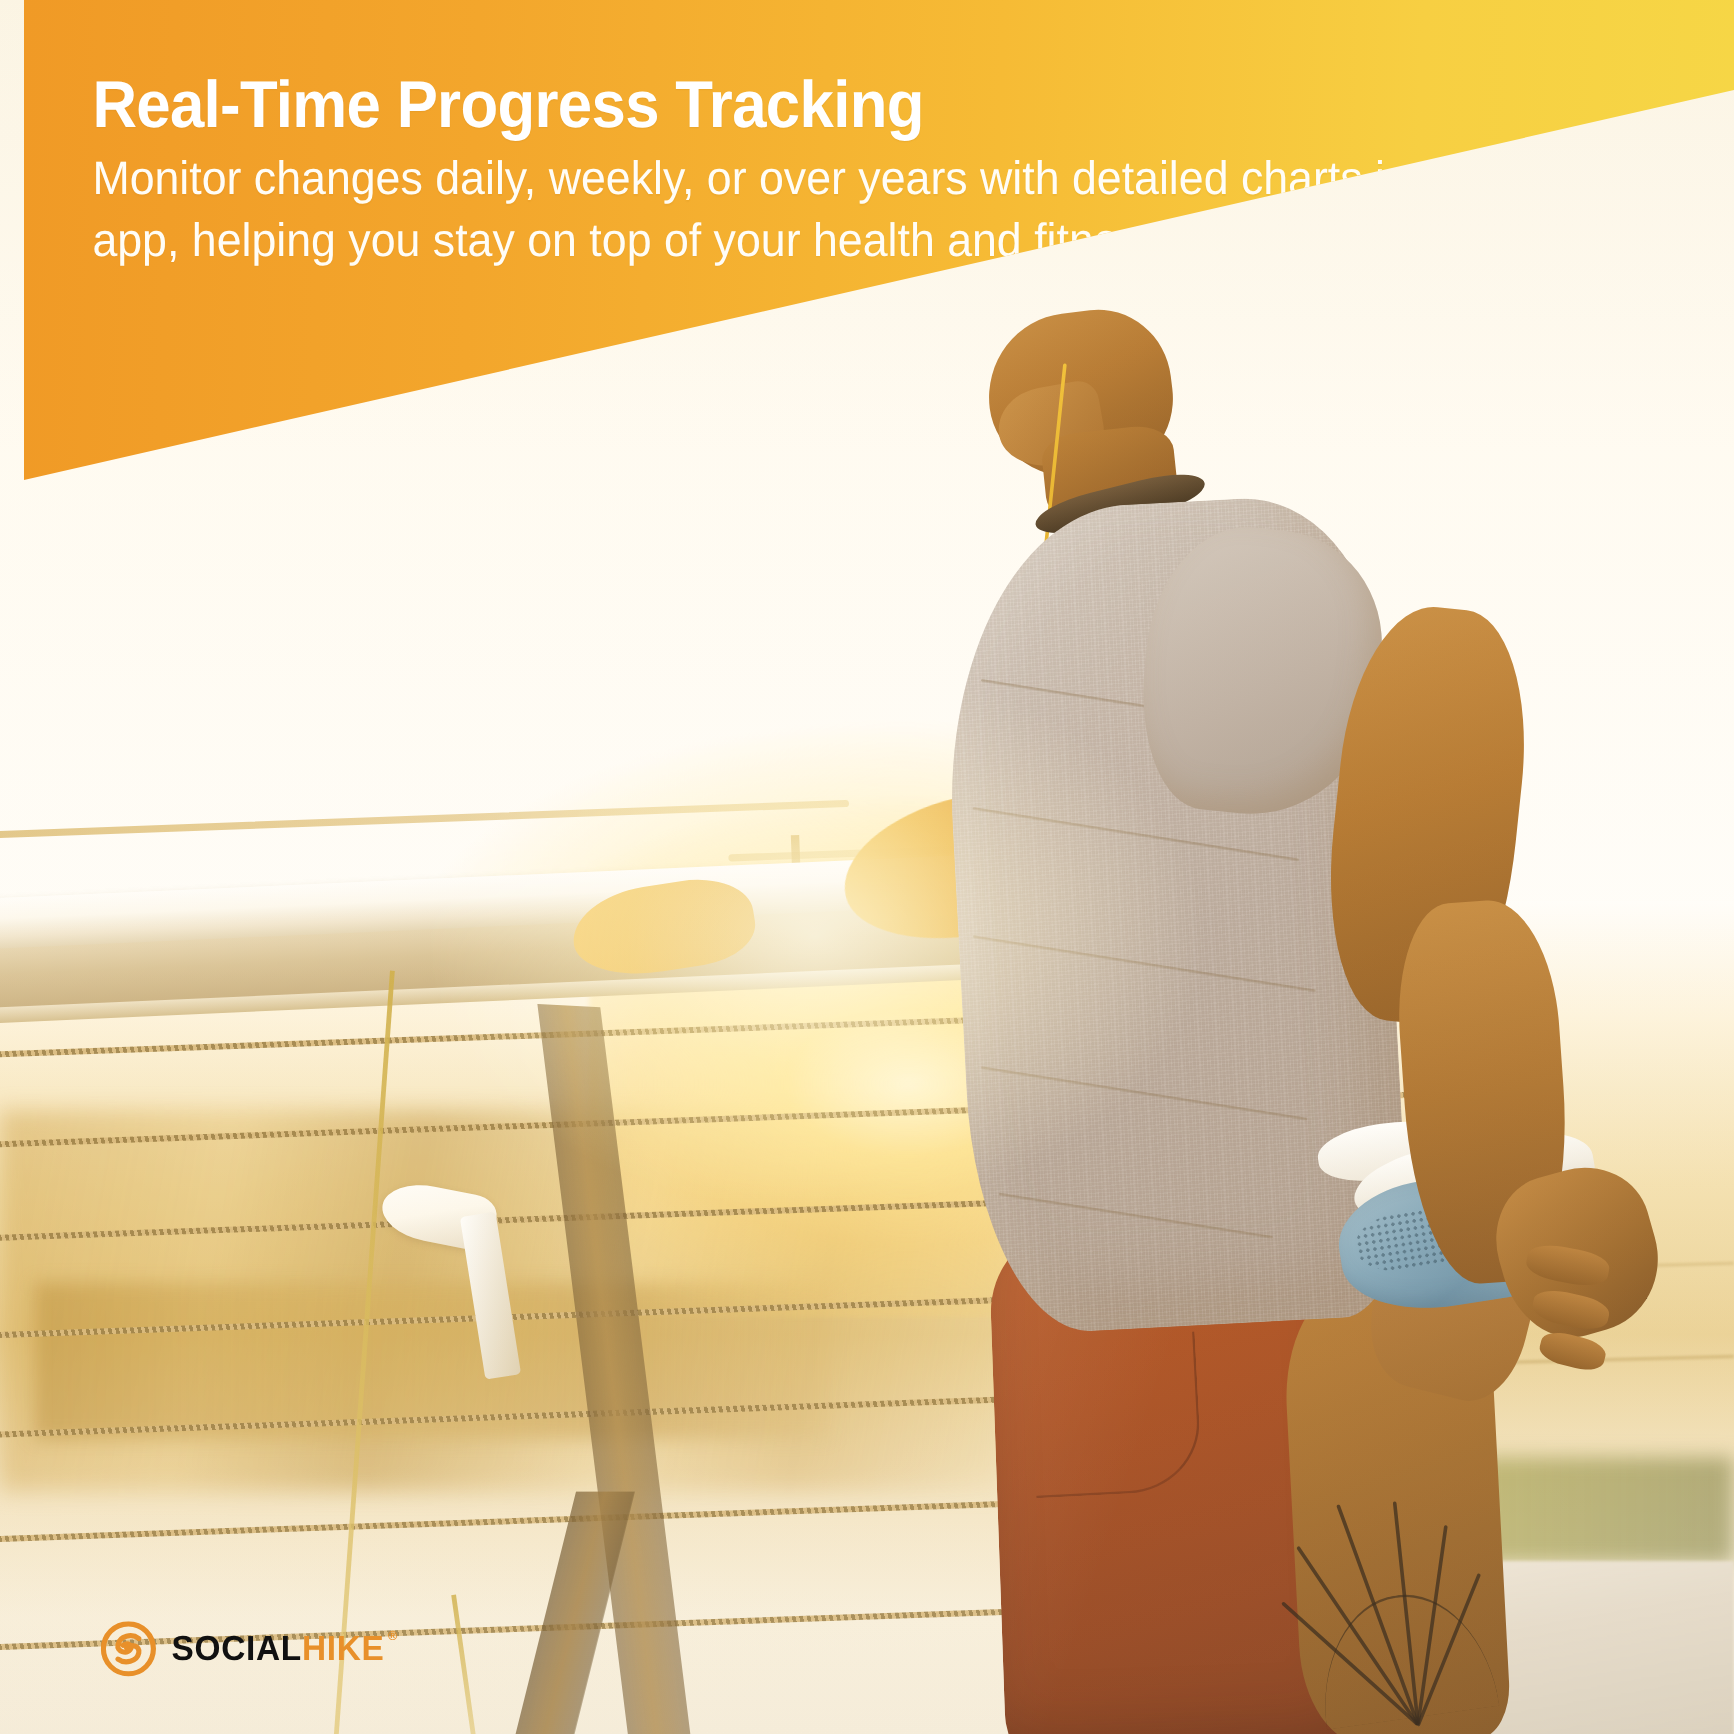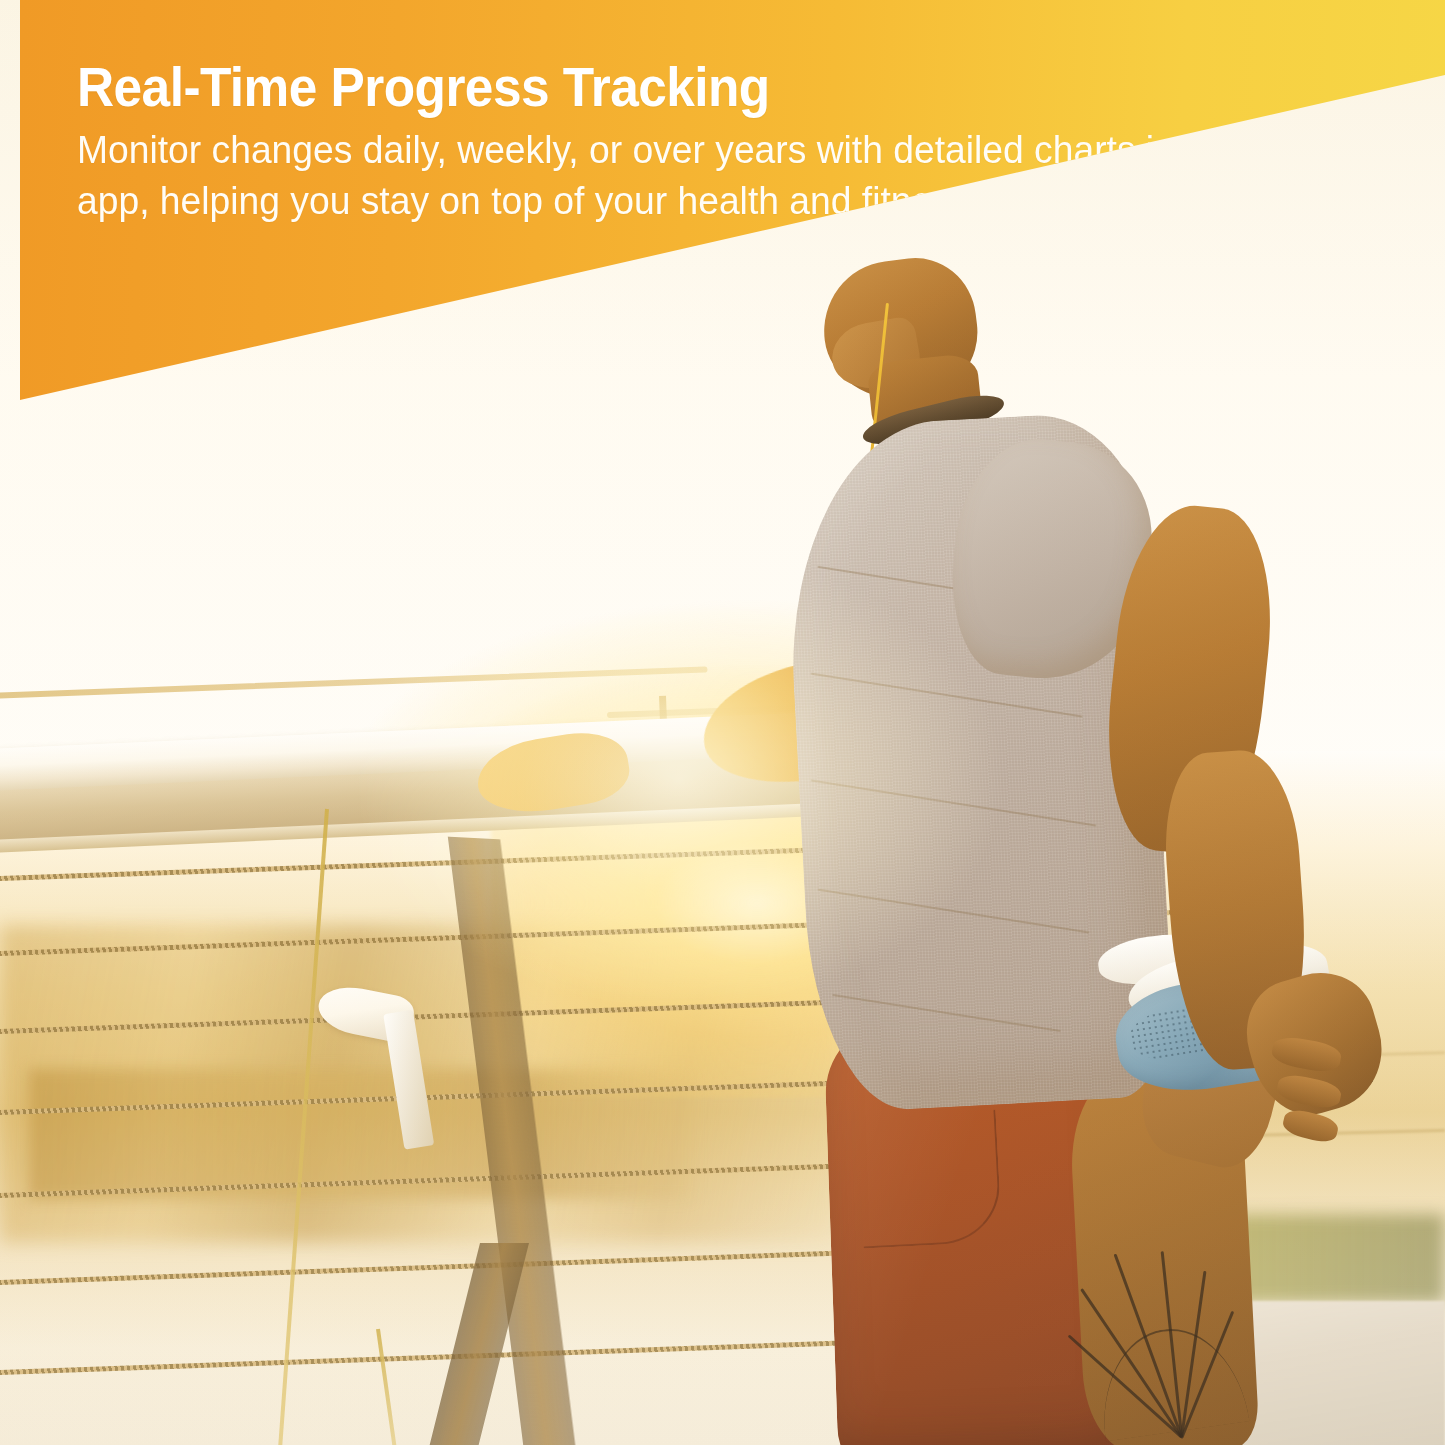--- a/index.html
+++ b/index.html
@@ -526,14 +526,27 @@
     <div class="warmth"></div>
   </div>
 
   <div class="banner">
     <div class="banner-text">
       <h1 class="headline">Real-Time Progress Tracking</h1>
       <p class="subcopy">Monitor changes daily, weekly, or over years with detailed charts in the app, helping you stay on top of your health and fitness goals.</p>
     </div>
   </div>
 
+  <div class="logo">
+    <svg class="logo-mark" viewBox="0 0 64 64">
+      <circle cx="32" cy="32" r="29" fill="none" stroke="#e8902a" stroke-width="6"></circle>
+      <path d="M44 20 C36 14, 22 17, 20 27 C18 36, 30 38, 34 33
+               C38 28, 31 24, 26 28" fill="none" stroke="#e8902a" stroke-width="6" stroke-linecap="round"></path>
+      <path d="M20 44 C28 50, 42 47, 44 37 C46 28, 34 26, 30 31" fill="none" stroke="#e8902a" stroke-width="6" stroke-linecap="round"></path>
+    </svg>
+    <div class="logo-word">
+      <span class="logo-social">SOCIAL</span>
+      <span class="logo-hike">HIKE</span>
+      <span class="logo-reg">®</span>
+    </div>
+  </div>
 
 </div>
 
 </body></html>

